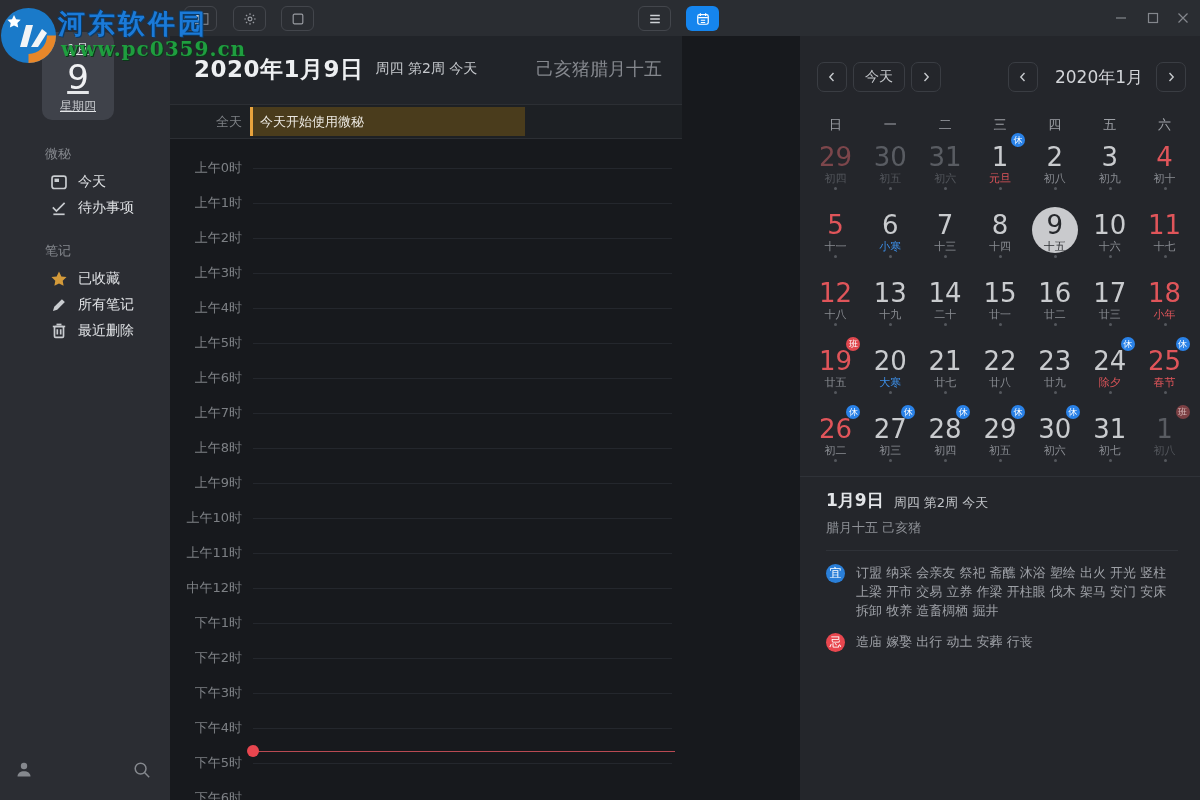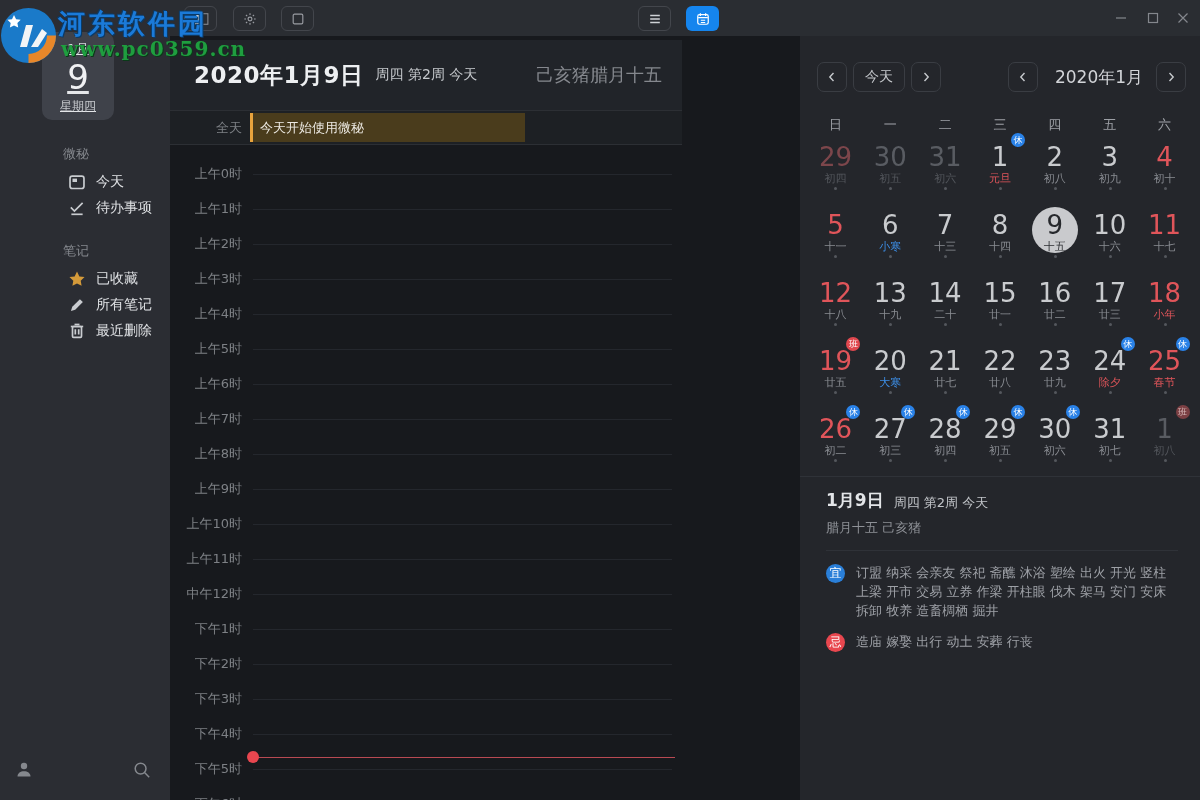--- a/index.html
+++ b/index.html
@@ -18,21 +18,21 @@
   .sidebar { position:absolute; left:0; top:0; width:170px; height:800px; background:#2b2d33; z-index:2; }
   .date-card {
     position:absolute; left:42px; top:32px; width:72px; height:88px;
     background:#3f424a; border-radius:10px; text-align:center; color:#e4e6e9;text-decoration:underline;
   }
   .date-card .dc-month { font-size:13px; padding-top:8px; color:#d7d9dc; }
   .date-card .dc-day { font-size:34px; line-height:36px; margin-top:1px; color:#f0f1f3; }
   .date-card .dc-week { font-size:12px; margin-top:3px; color:#c7cace; }
 
   .side-nav { position:absolute; top:143px; left:0; right:0; }
-  .side-section { margin-bottom:19px;margin-left:18px; }
+  .side-section { margin-bottom:19px; }
   .side-section-label { padding:0 0 4px 45px; font-size:13px; color:#85888e; line-height:22px; }
   .side-item { display:flex; align-items:center; height:26px; padding-left:50px; cursor:default; }
   .side-icon { width:18px; height:18px; margin-right:10px; color:#c9ccd0; flex:0 0 auto; }
   .side-icon svg { width:18px; height:18px; }
   .side-label { font-size:14px; color:#dfe1e4; }
 
   .side-footer { position:absolute; left:0; right:0; bottom:14px; height:28px; }
   .foot-icon { position:absolute; width:20px; height:20px; color:#85888e; }
   .foot-icon svg { width:20px; height:20px; }
   .foot-person { left:14px; top:2px; }
@@ -49,21 +49,21 @@
   .tb-split { left:14px; }
   .tb-sun { left:63px; }
   .tb-blank { left:111px; }
   .tb-list { left:468px; }
   .tb-cal { left:516px; border:none; color:#fff; }
   .win-ctl { position:absolute; top:0; height:36px; width:30px; display:flex; align-items:center; justify-content:center; color:#84878d; }
   .wc-min { right:64px; } .wc-max { right:32px; } .wc-close { right:2px; }
   .win-ctl svg { width:12px; height:12px; }
 
   
-  .day-view { position:absolute; left:170px; top:40px; width:512px; bottom:0; background:#17191d; }
+  .day-view { position:absolute; left:170px; top:34px; width:512px; bottom:0; background:#17191d; }
   .day-header { height:70px; background:#212429; display:flex; align-items:center; padding:0 20px 0 24px; }
   .day-title { font-size:23px; font-weight:bold; color:#edeff1; letter-spacing:.5px; }
   .day-sub { font-size:14px; color:#c6c9cd; margin-left:12px; }
   .day-lunar { margin-left:auto; font-size:18px; color:#85888e; }
 
   .allday-row { height:35px; background:#1d2024; border-top:1px solid #2c2f34; border-bottom:1px solid #2c2f34; position:relative; }
   .allday-label { position:absolute; left:0; top:0; width:72px; height:33px; line-height:33px; text-align:right; font-size:13px; color:#7d8085; }
   .allday-event {
     position:absolute; left:80px; top:2px; width:275px; height:29px;
     background:#4a3c1c; border-left:3px solid #e8a33d;

